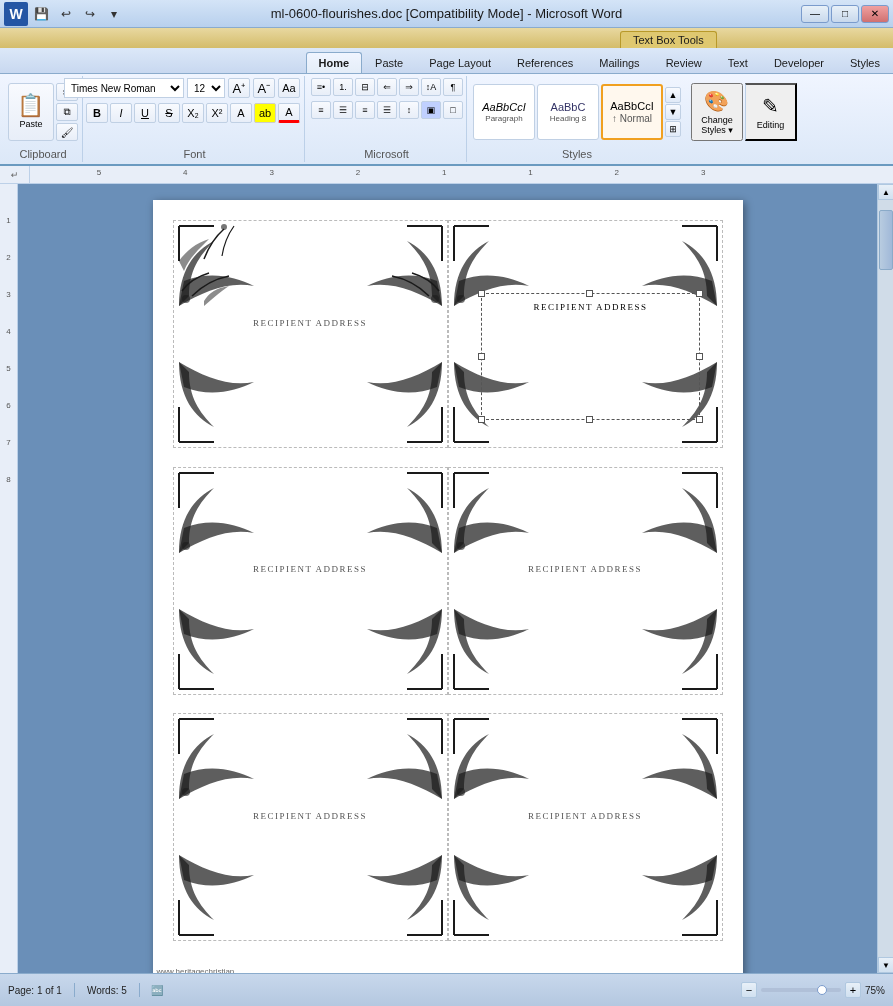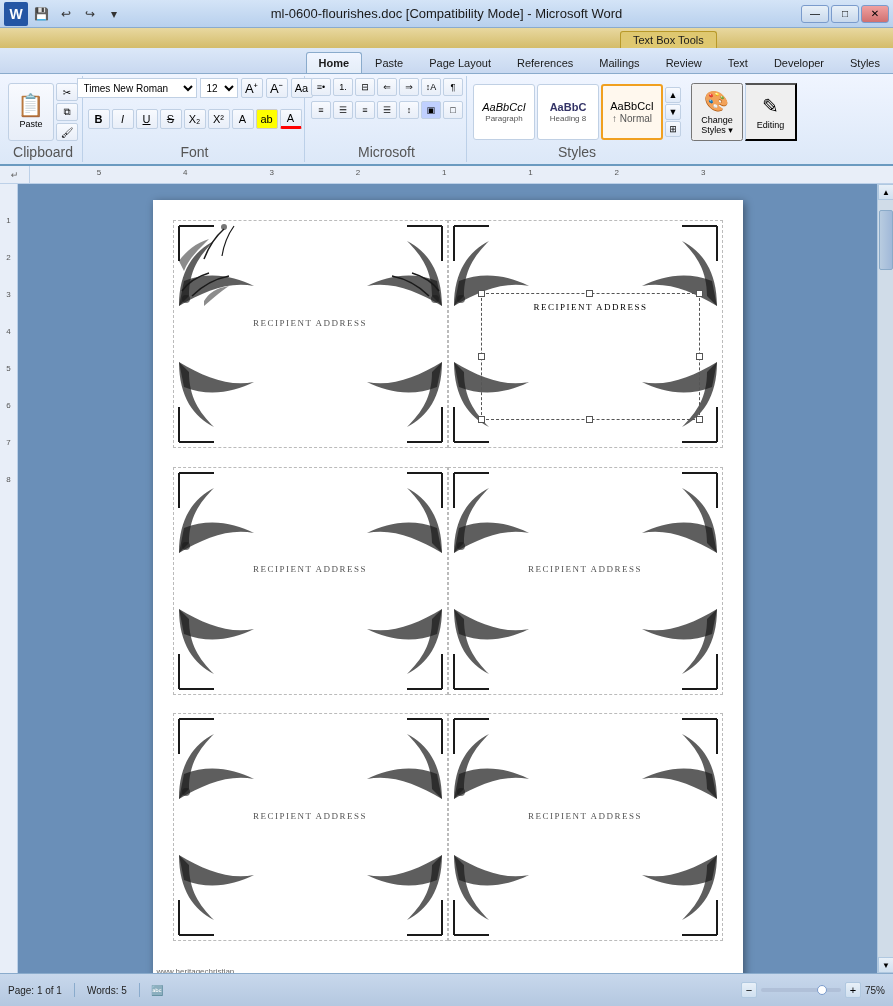--- a/index.html
+++ b/index.html
@@ -136,21 +136,21 @@
     }
     .ribbon-group {
       display: flex;
       flex-direction: column;
       align-items: stretch;
       border-right: 1px solid #bcd0e8;
       padding: 2px 4px;
       position: relative;
     }
     .ribbon-group-label {
-      font-size: 14px;
+      font-size: 11px;
       color: #555;
       text-align: center;
       position: absolute;
       bottom: 2px;
       left: 0;
       right: 0;
     }
     .ribbon-group-content {
       display: flex;
       align-items: center;
@@ -627,21 +627,21 @@
         <div class="small-btn-group">
           <button class="small-btn">✂</button>
           <button class="small-btn">⧉</button>
           <button class="small-btn">🖌</button>
         </div>
       </div>
       <span class="ribbon-group-label">Clipboard</span>
     </div>
 
     <div class="ribbon-group" style="width:220px;">
-      <div class="ribbon-group-content" style="flex-direction:column;align-items:center;gap:9px;">
+      <div class="ribbon-group-content" style="flex-direction:column;align-items:flex-end;gap:3px;">
         <div class="font-row">
           <select class="font-select">
             <option>Times New Roman</option>
           </select>
           <select class="size-select">
             <option>12</option>
           </select>
           <button class="font-btn" style="font-size:13px;">A⁺</button>
           <button class="font-btn" style="font-size:13px;">A⁻</button>
           <button class="font-btn">Aa</button>
@@ -686,21 +686,21 @@
     </div>
 
     <div class="ribbon-group" style="border-right:none;">
       <div class="ribbon-group-content">
         <div class="styles-gallery">
           <div class="style-item">
             <span class="style-item-text" style="font-style:italic;">AaBbCcI</span>
             <span style="font-size:8px;color:#555;">Paragraph</span>
           </div>
           <div class="style-item">
-            <span class="style-item-text" style="font-weight:bold;color:#336;">AaBbC</span>
+            <span class="style-item-text" style="font-weight:normal;color:#336;">AaBbC</span>
             <span style="font-size:8px;color:#555;">Heading 8</span>
           </div>
           <div class="style-item active">
             <span class="style-item-text">AaBbCcI</span>
             <span style="font-size:10px;color:#555;">↑ Normal</span>
           </div>
         </div>
         <div class="style-arrow-col">
           <button class="style-arrow">▲</button>
           <button class="style-arrow">▼</button>

